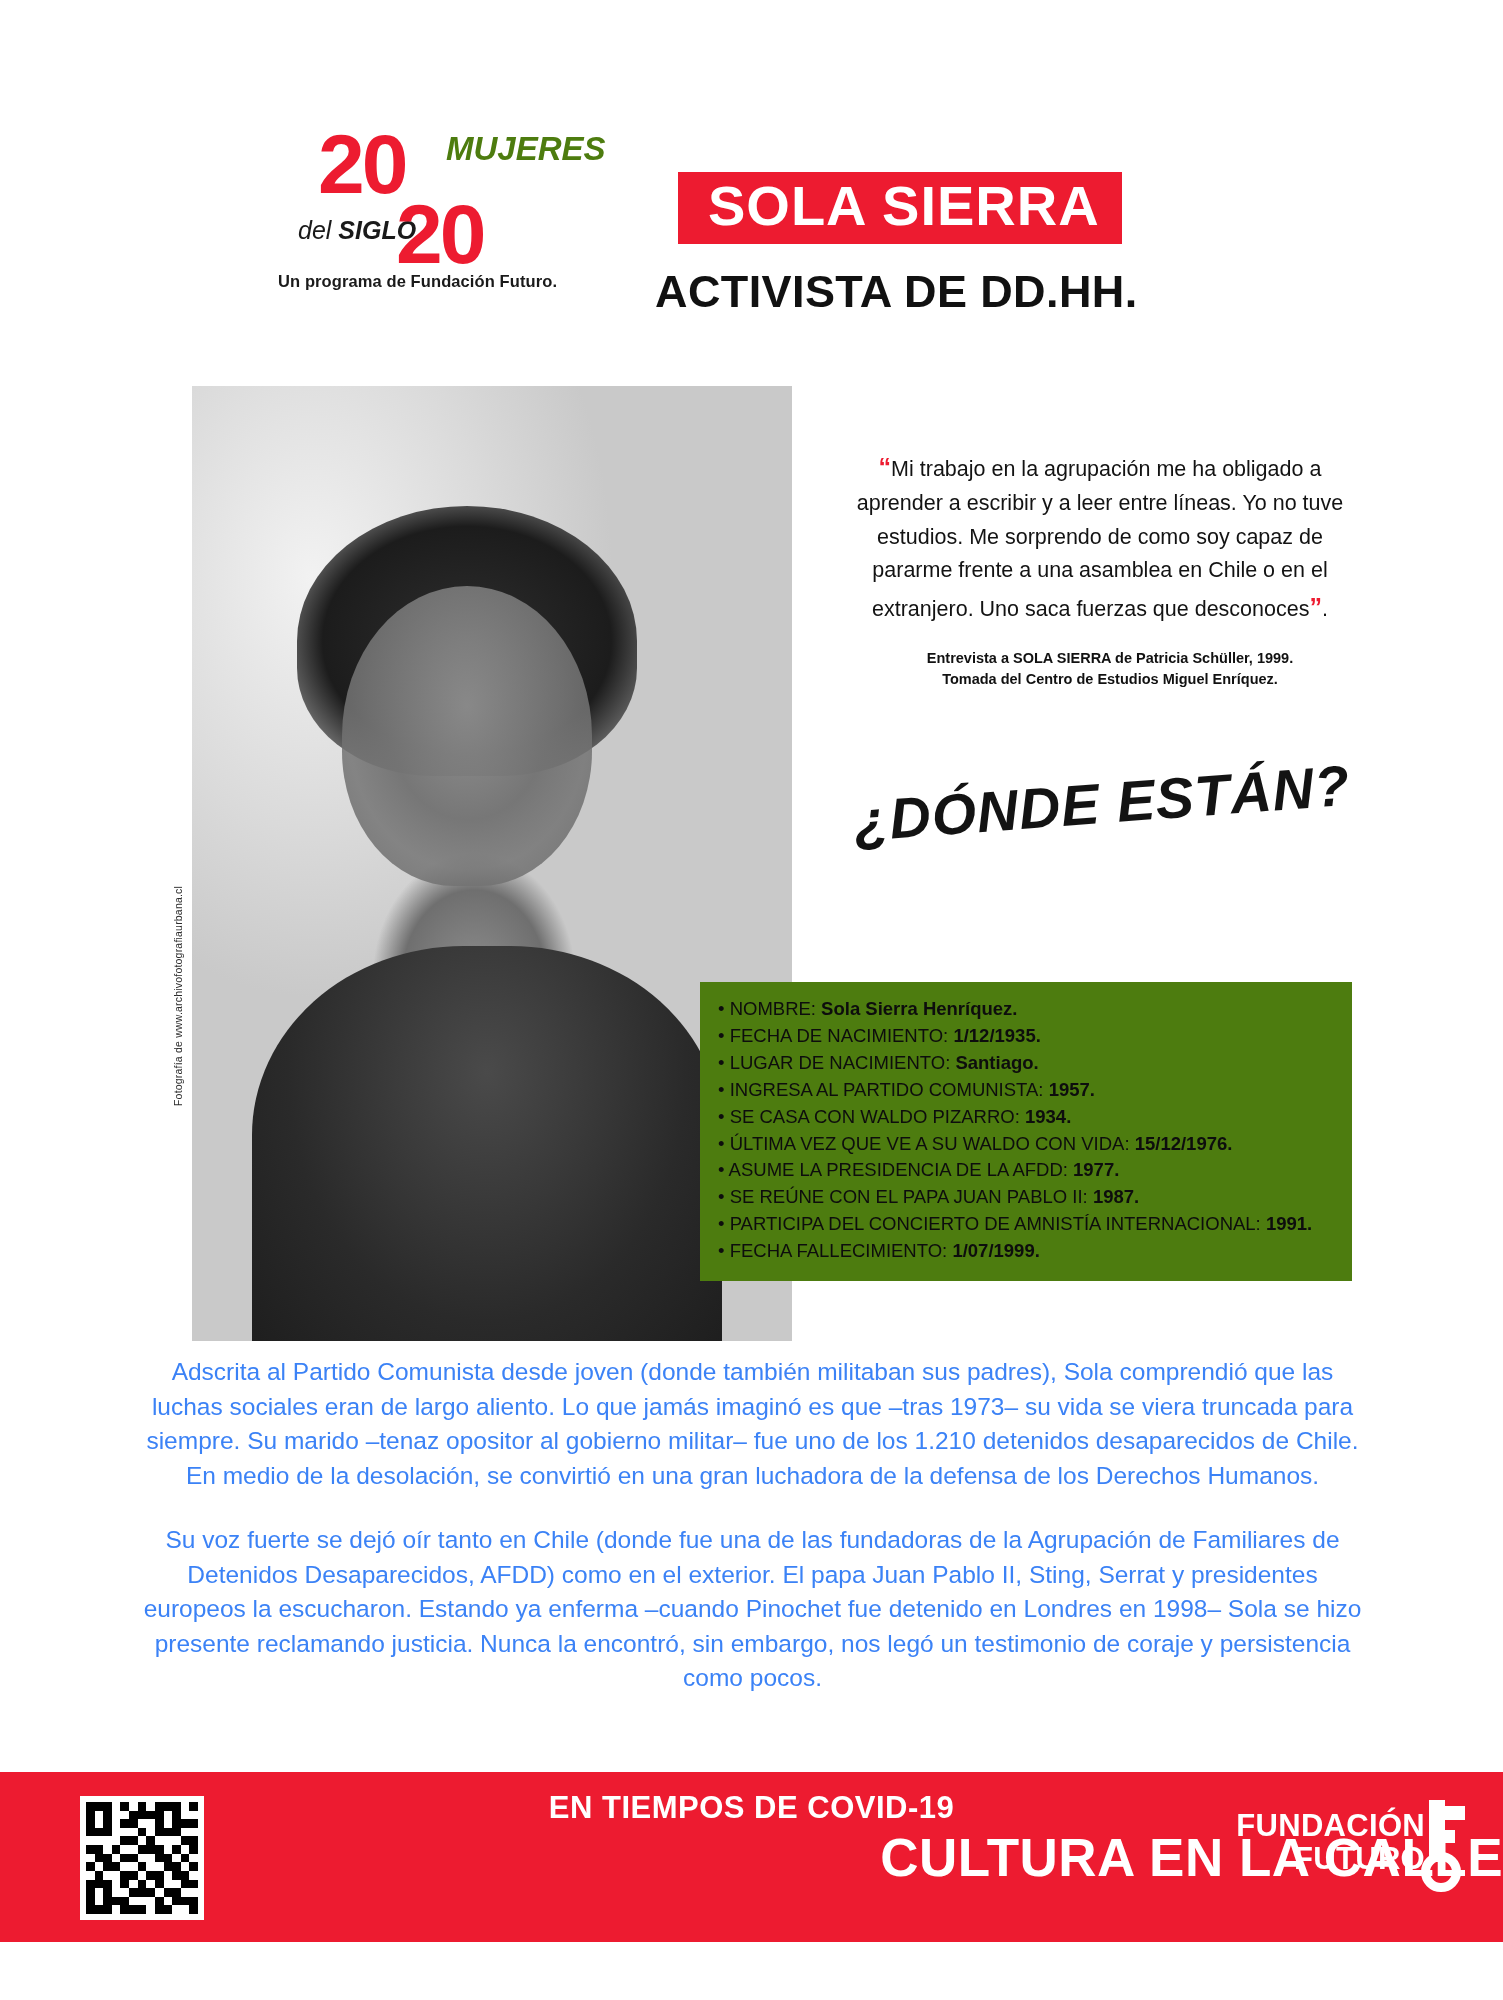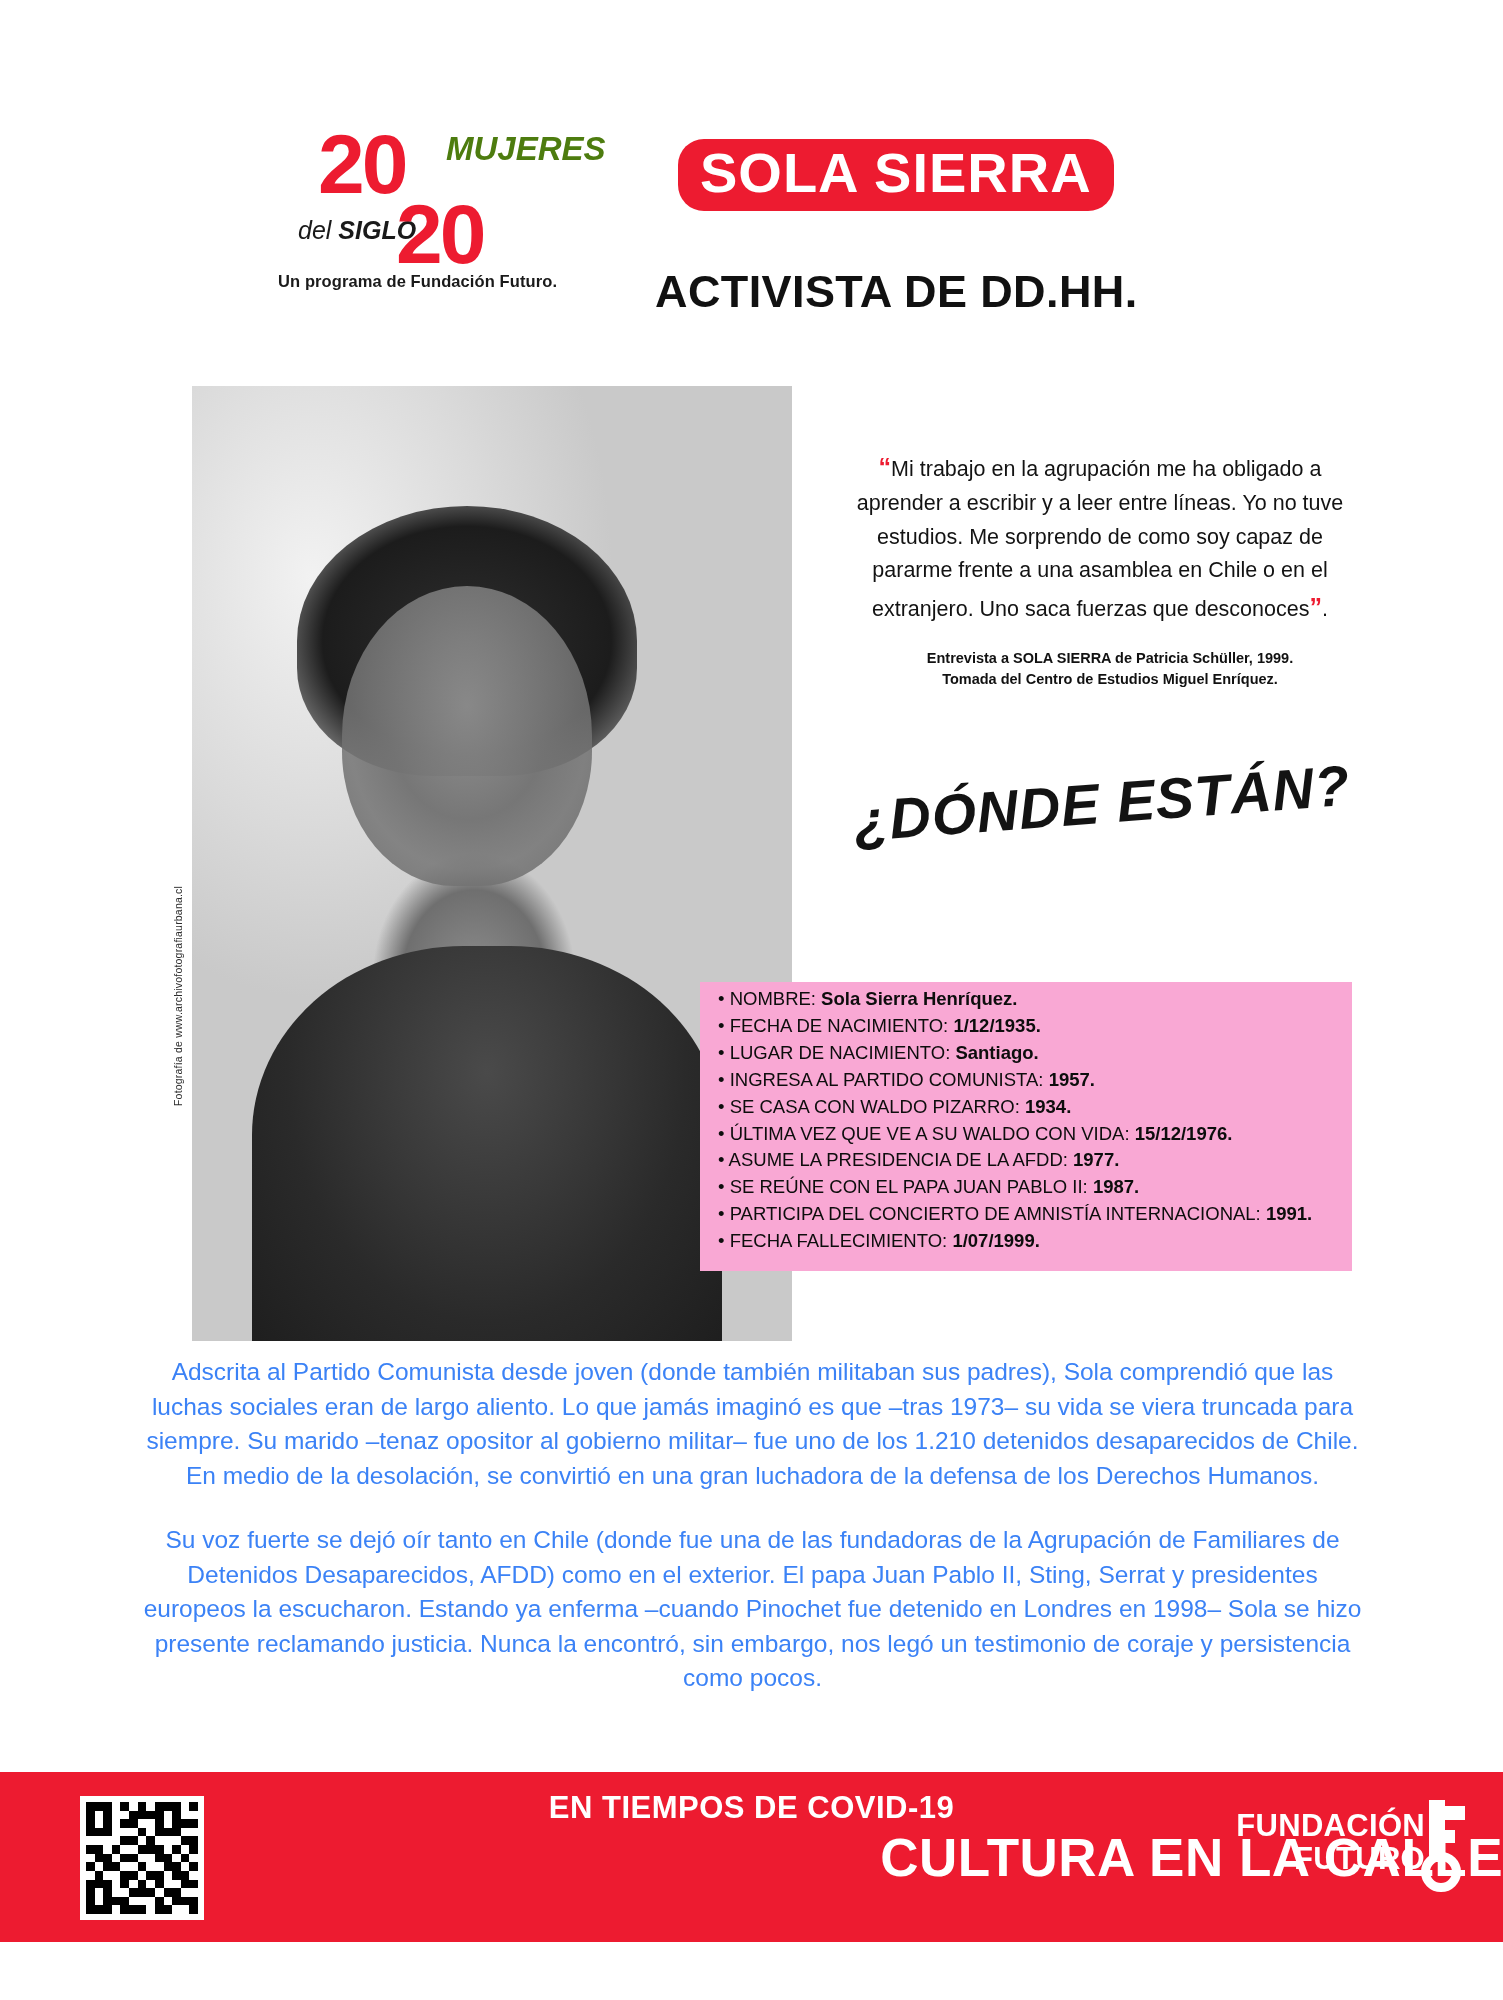--- a/index.html
+++ b/index.html
@@ -84,24 +84,23 @@
     font-size: 16.5px;
     font-weight: bold;
     color: #1a1a1a;
     letter-spacing: 0.1px;
   }
 
   
   .title-band {
     position: absolute;
     left: 678px;
-    top: 139px;
+    top: 172px;
     background: #ed1b30;
-    padding: 6px 22px 10px 22px;
-    border-radius: 26px;
+    padding: 6px 22px 10px 30px;
   }
   .title-band span {
     font-size: 56px;
     font-weight: bold;
     color: #ffffff;
     letter-spacing: 1px;
     line-height: 1;
     display: block;
   }
   .subtitle {
@@ -218,22 +217,22 @@
     transform: rotate(-4.2deg);
     white-space: nowrap;
   }
 
   
   .databox {
     position: absolute;
     left: 700px;
     top: 982px;
     width: 652px;
-    background: #f9a8d4;
-    padding: 4px 18px 16px 18px;
+    background: #4d7c0f;
+    padding: 14px 18px 16px 18px;
     box-sizing: border-box;
   }
   .databox ul {
     margin: 0;
     padding: 0;
     list-style: none;
   }
   .databox li {
     font-size: 18.5px;
     line-height: 1.455;

